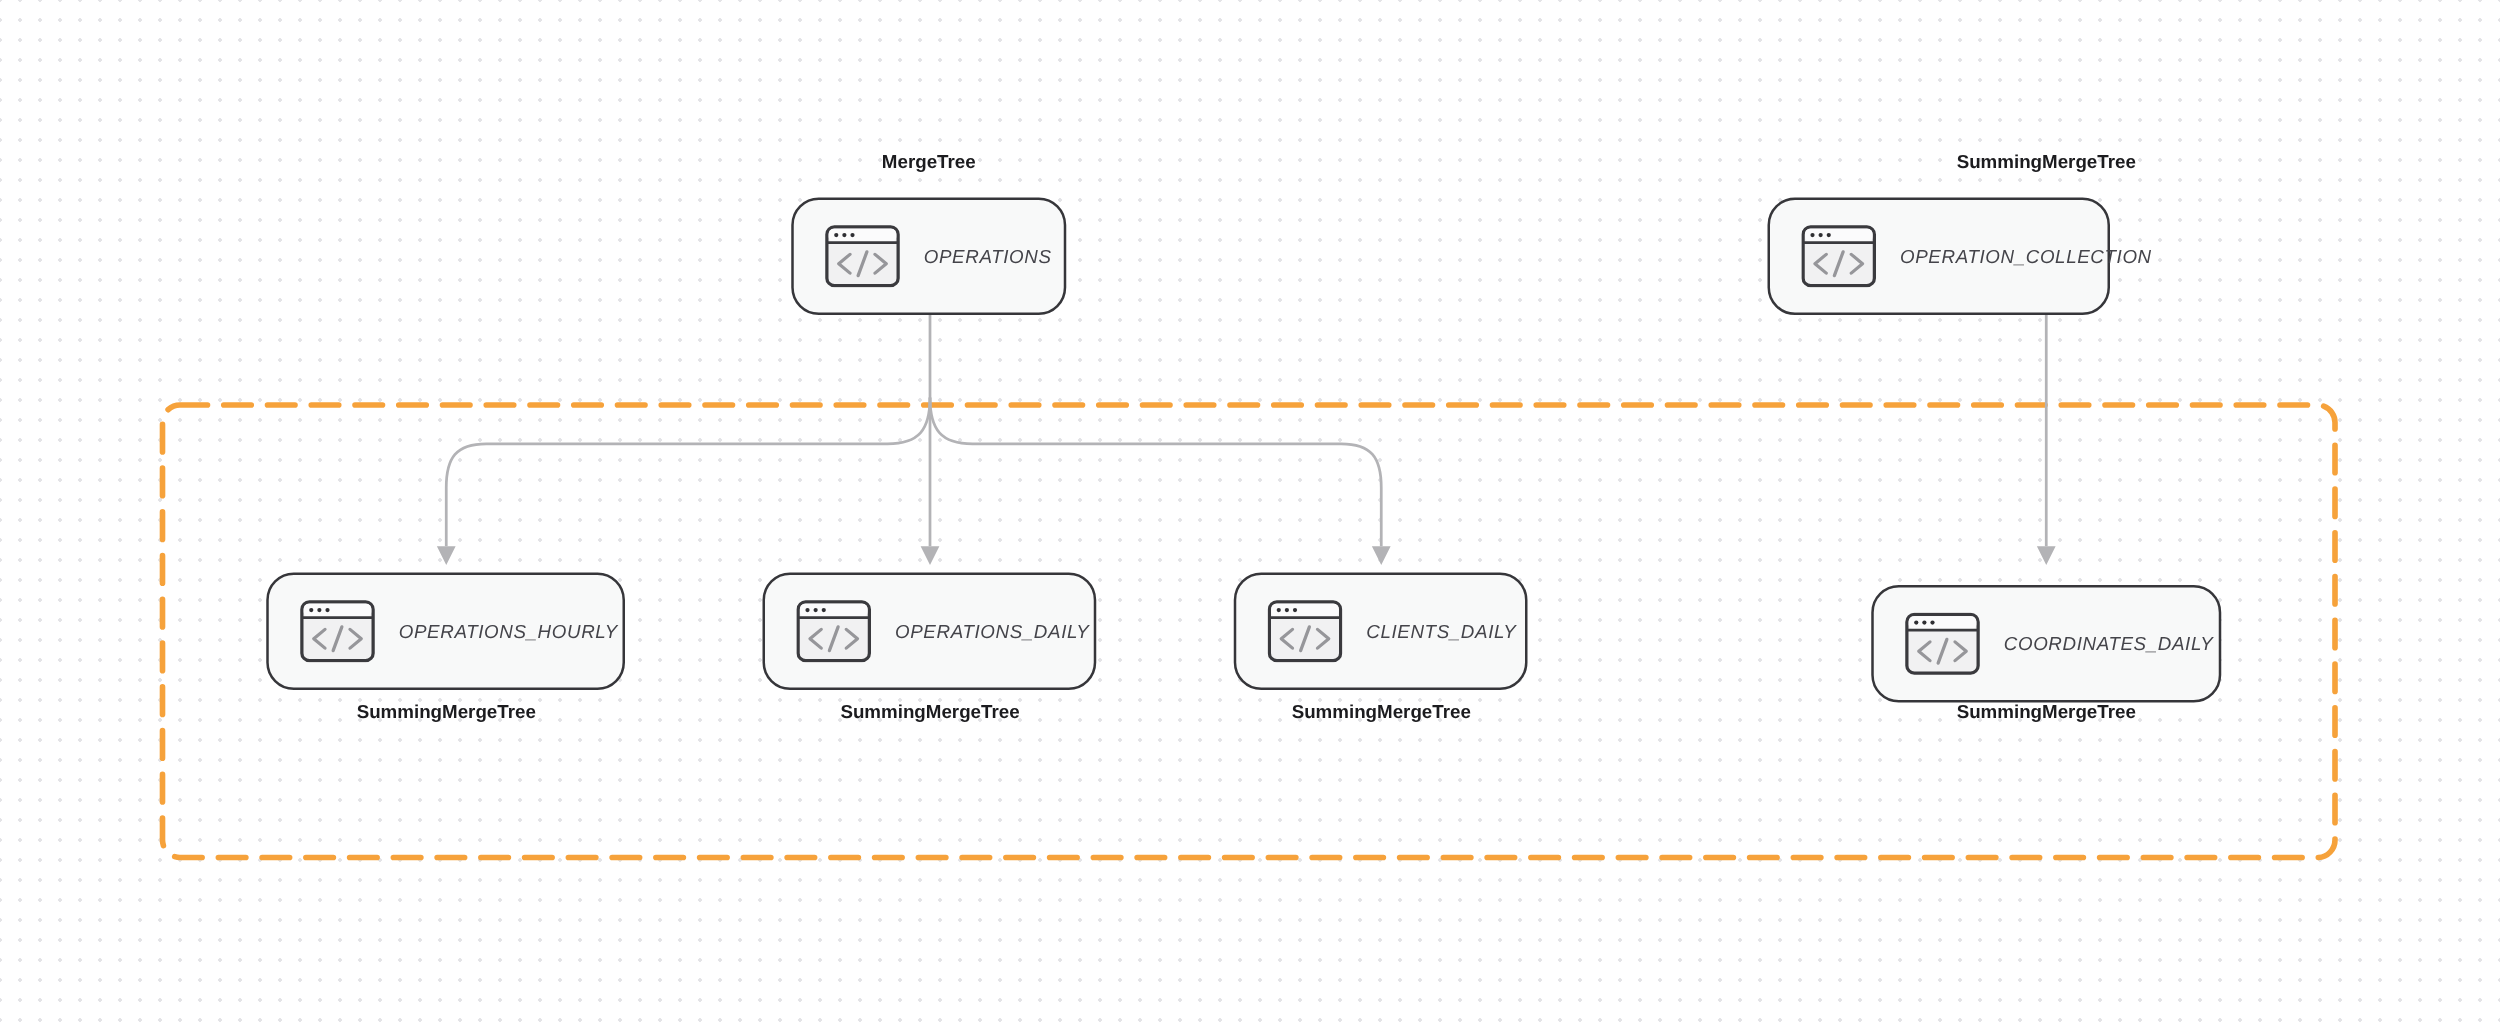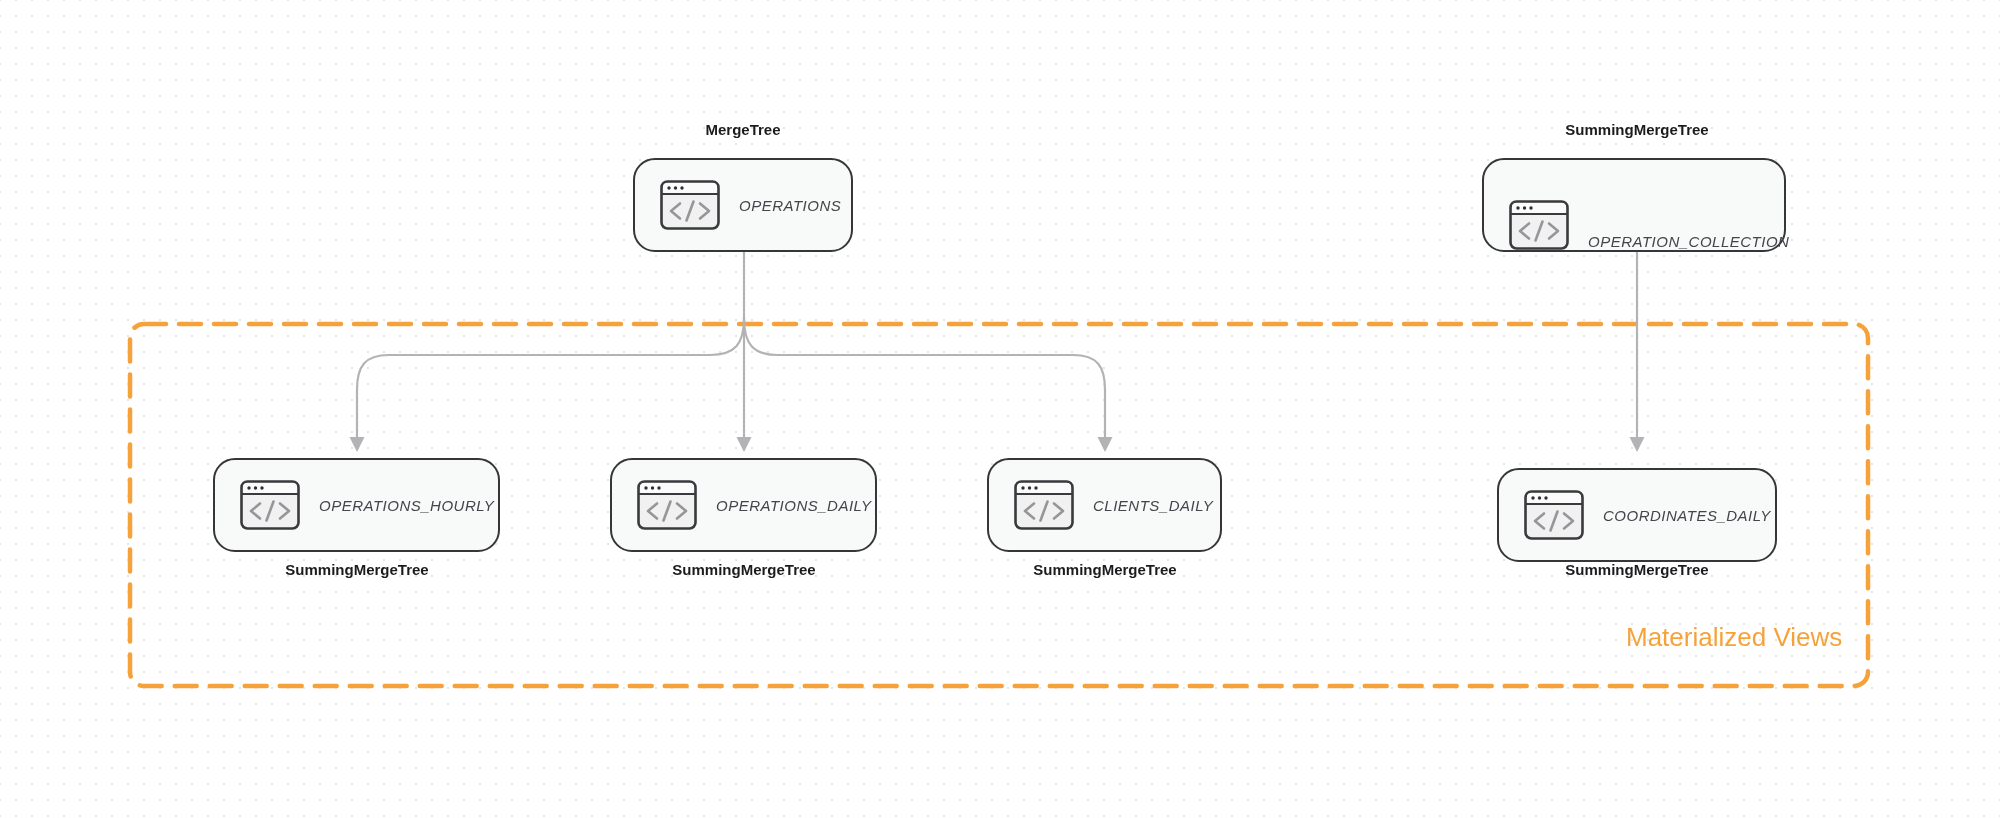--- a/index.html
+++ b/index.html
@@ -88,21 +88,21 @@
       <circle cx="9" cy="8" r="1.7" fill="#2F2F33"></circle>
       <circle cx="15.5" cy="8" r="1.7" fill="#2F2F33"></circle>
       <circle cx="22" cy="8" r="1.7" fill="#2F2F33"></circle>
       <polyline points="20,23.5 11,31 20,38.5" fill="none" stroke="#96969A" stroke-width="2.6" stroke-linecap="round" stroke-linejoin="round"></polyline>
       <polyline points="40,23.5 49,31 40,38.5" fill="none" stroke="#96969A" stroke-width="2.6" stroke-linecap="round" stroke-linejoin="round"></polyline>
       <line x1="33.5" y1="21.5" x2="26.5" y2="40.5" stroke="#96969A" stroke-width="2.6" stroke-linecap="round"></line>
     </svg>
     <span class="node-title">OPERATIONS</span>
   </div>
 
-  <div class="node" style="left:1482px;top:158px;width:304px;align-items:flex-end;">
+  <div class="node" style="left:1414px;top:158px;width:274px;">
     <svg class="node-icon" viewBox="0 0 60 50">
       <rect x="1.5" y="1.5" width="57" height="47" rx="6" fill="#F1F1F2" stroke="#3A3A3E" stroke-width="2.6"></rect>
       <rect x="3" y="3" width="54" height="10.5" rx="4" fill="#FBFBFC"></rect>
       <line x1="2" y1="14" x2="58" y2="14" stroke="#3A3A3E" stroke-width="2.2"></line>
       <circle cx="9" cy="8" r="1.7" fill="#2F2F33"></circle>
       <circle cx="15.5" cy="8" r="1.7" fill="#2F2F33"></circle>
       <circle cx="22" cy="8" r="1.7" fill="#2F2F33"></circle>
       <polyline points="20,23.5 11,31 20,38.5" fill="none" stroke="#96969A" stroke-width="2.6" stroke-linecap="round" stroke-linejoin="round"></polyline>
       <polyline points="40,23.5 49,31 40,38.5" fill="none" stroke="#96969A" stroke-width="2.6" stroke-linecap="round" stroke-linejoin="round"></polyline>
       <line x1="33.5" y1="21.5" x2="26.5" y2="40.5" stroke="#96969A" stroke-width="2.6" stroke-linecap="round"></line>
@@ -168,15 +168,14 @@
       <line x1="33.5" y1="21.5" x2="26.5" y2="40.5" stroke="#96969A" stroke-width="2.6" stroke-linecap="round"></line>
     </svg>
     <span class="node-title">COORDINATES_DAILY</span>
   </div>
 
   <div class="engine-label" style="left:207px;top:558px;">SummingMergeTree</div>
   <div class="engine-label" style="left:594px;top:558px;">SummingMergeTree</div>
   <div class="engine-label" style="left:955px;top:558px;">SummingMergeTree</div>
   <div class="engine-label" style="left:1487px;top:558px;">SummingMergeTree</div>
 
-  <div class="group-label">Materialized Views</div>
 
 </div>
 
 </body></html>

